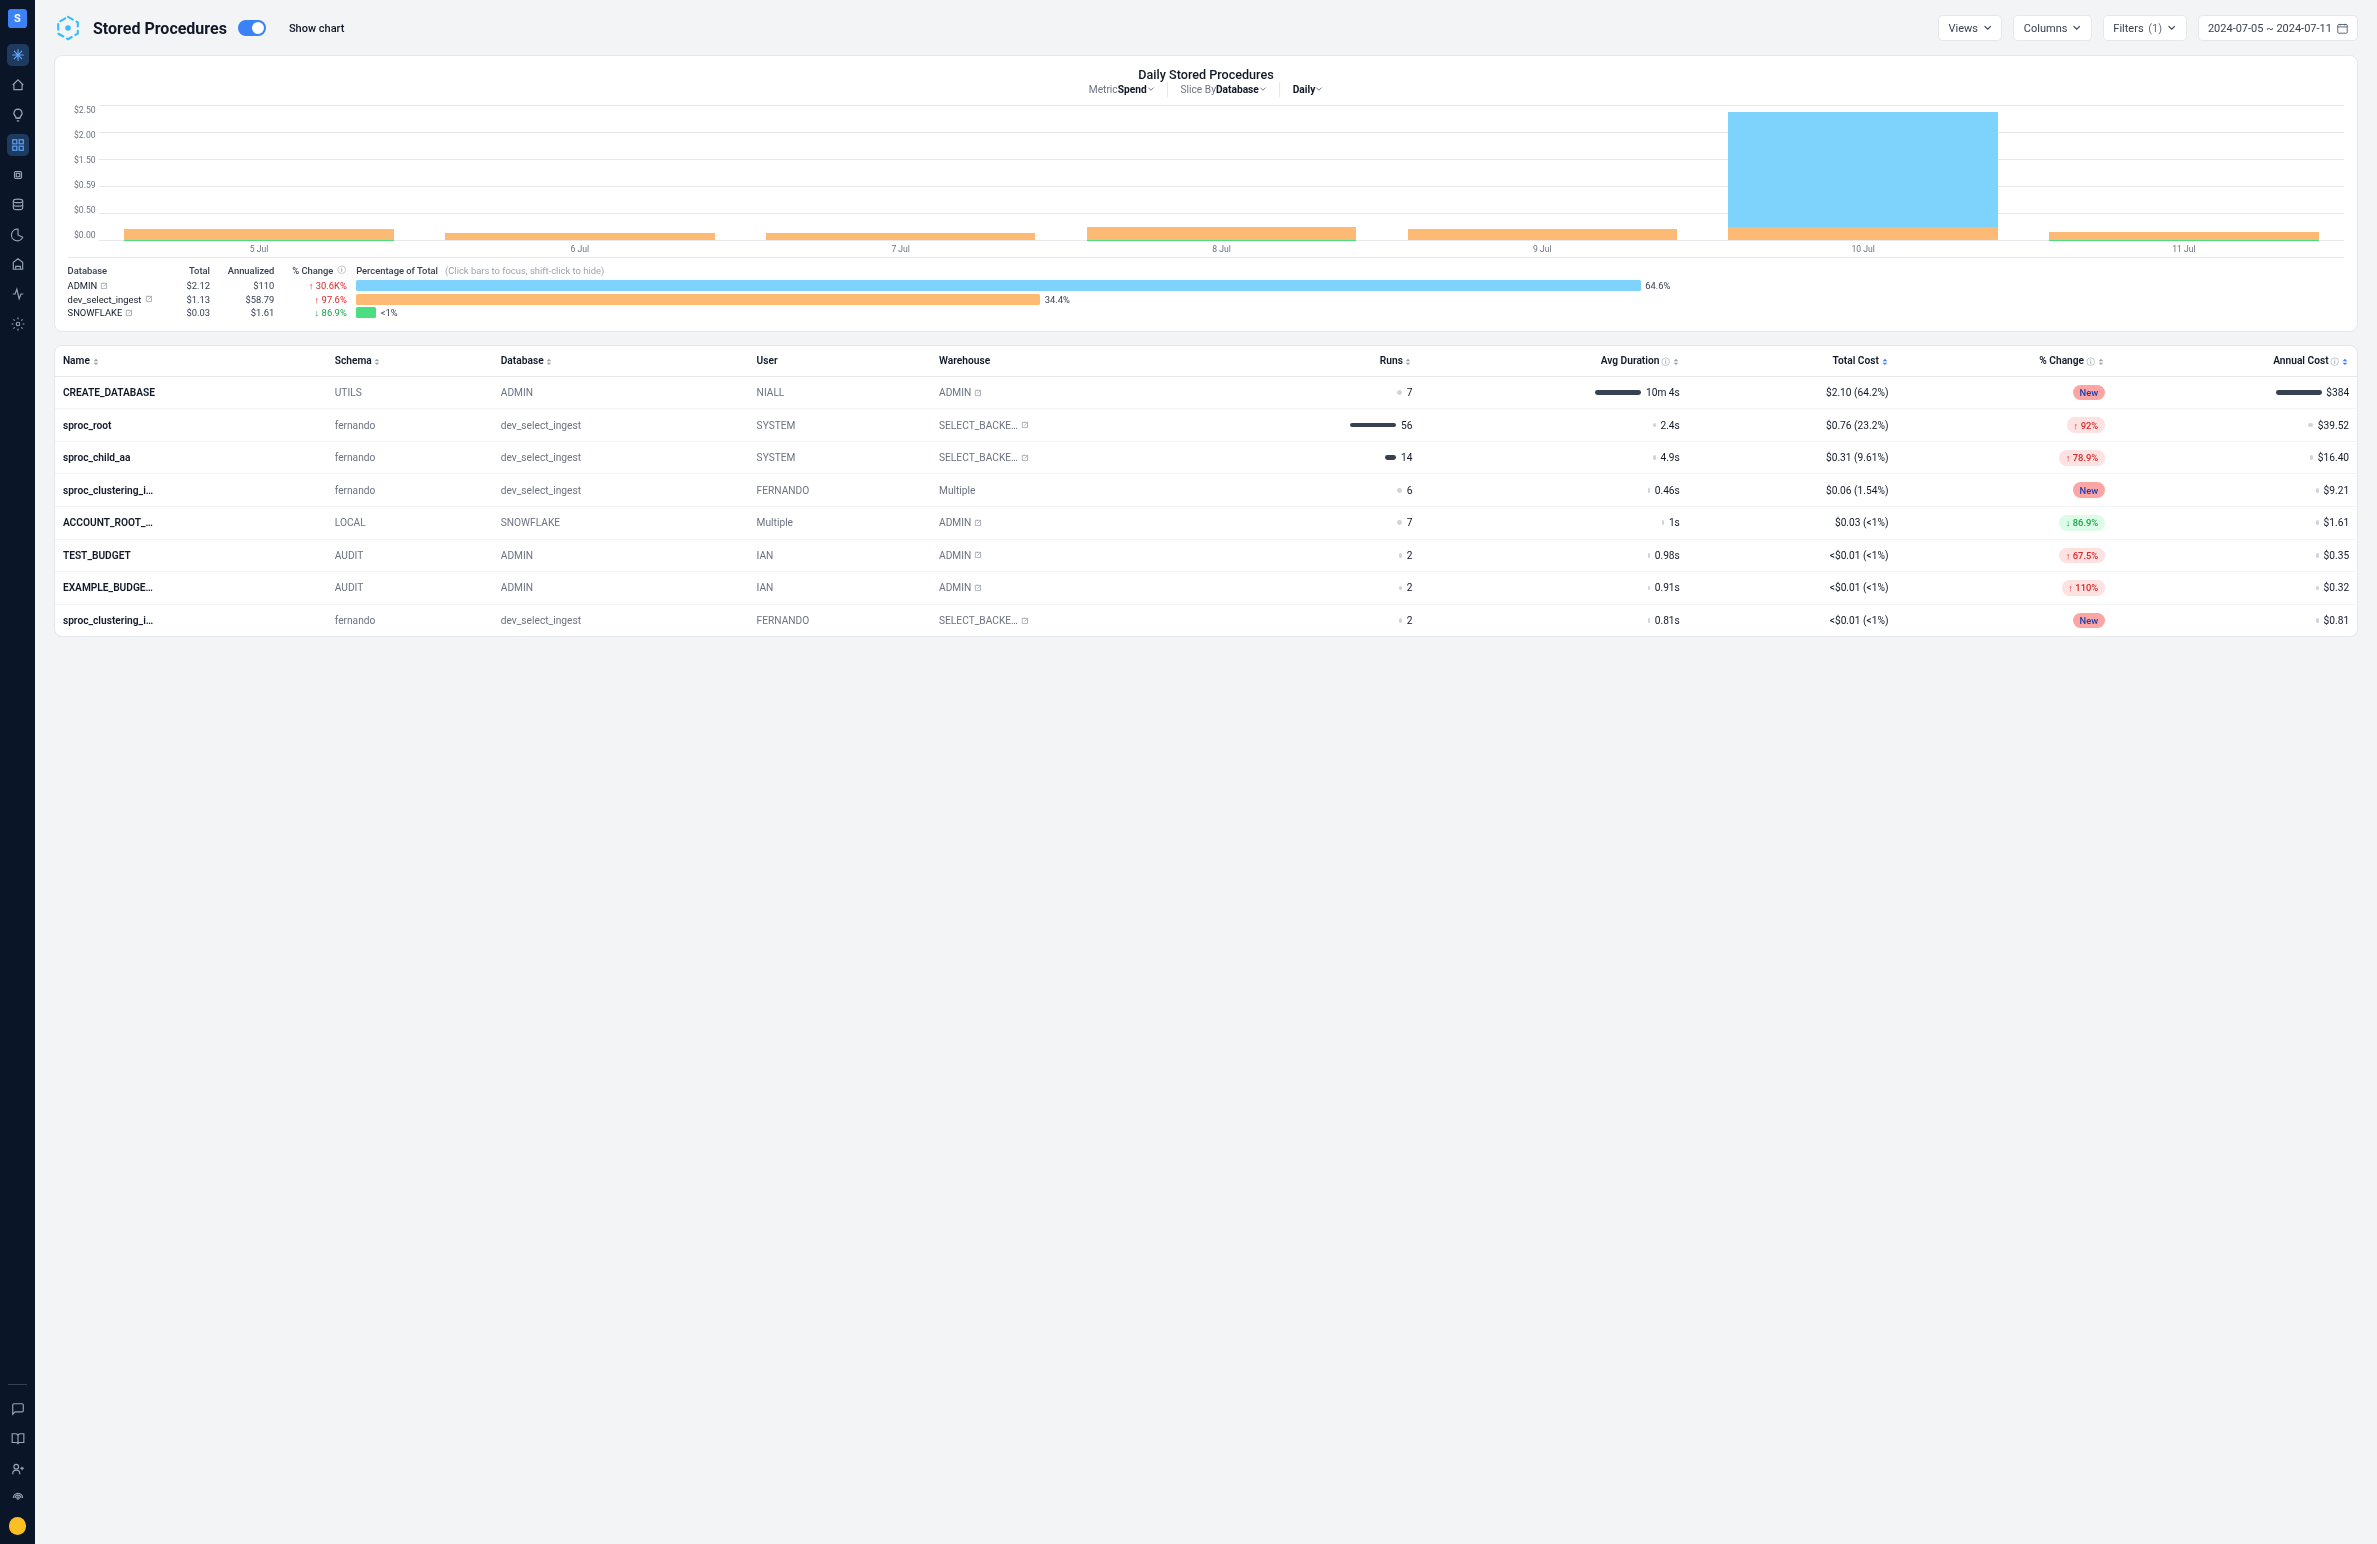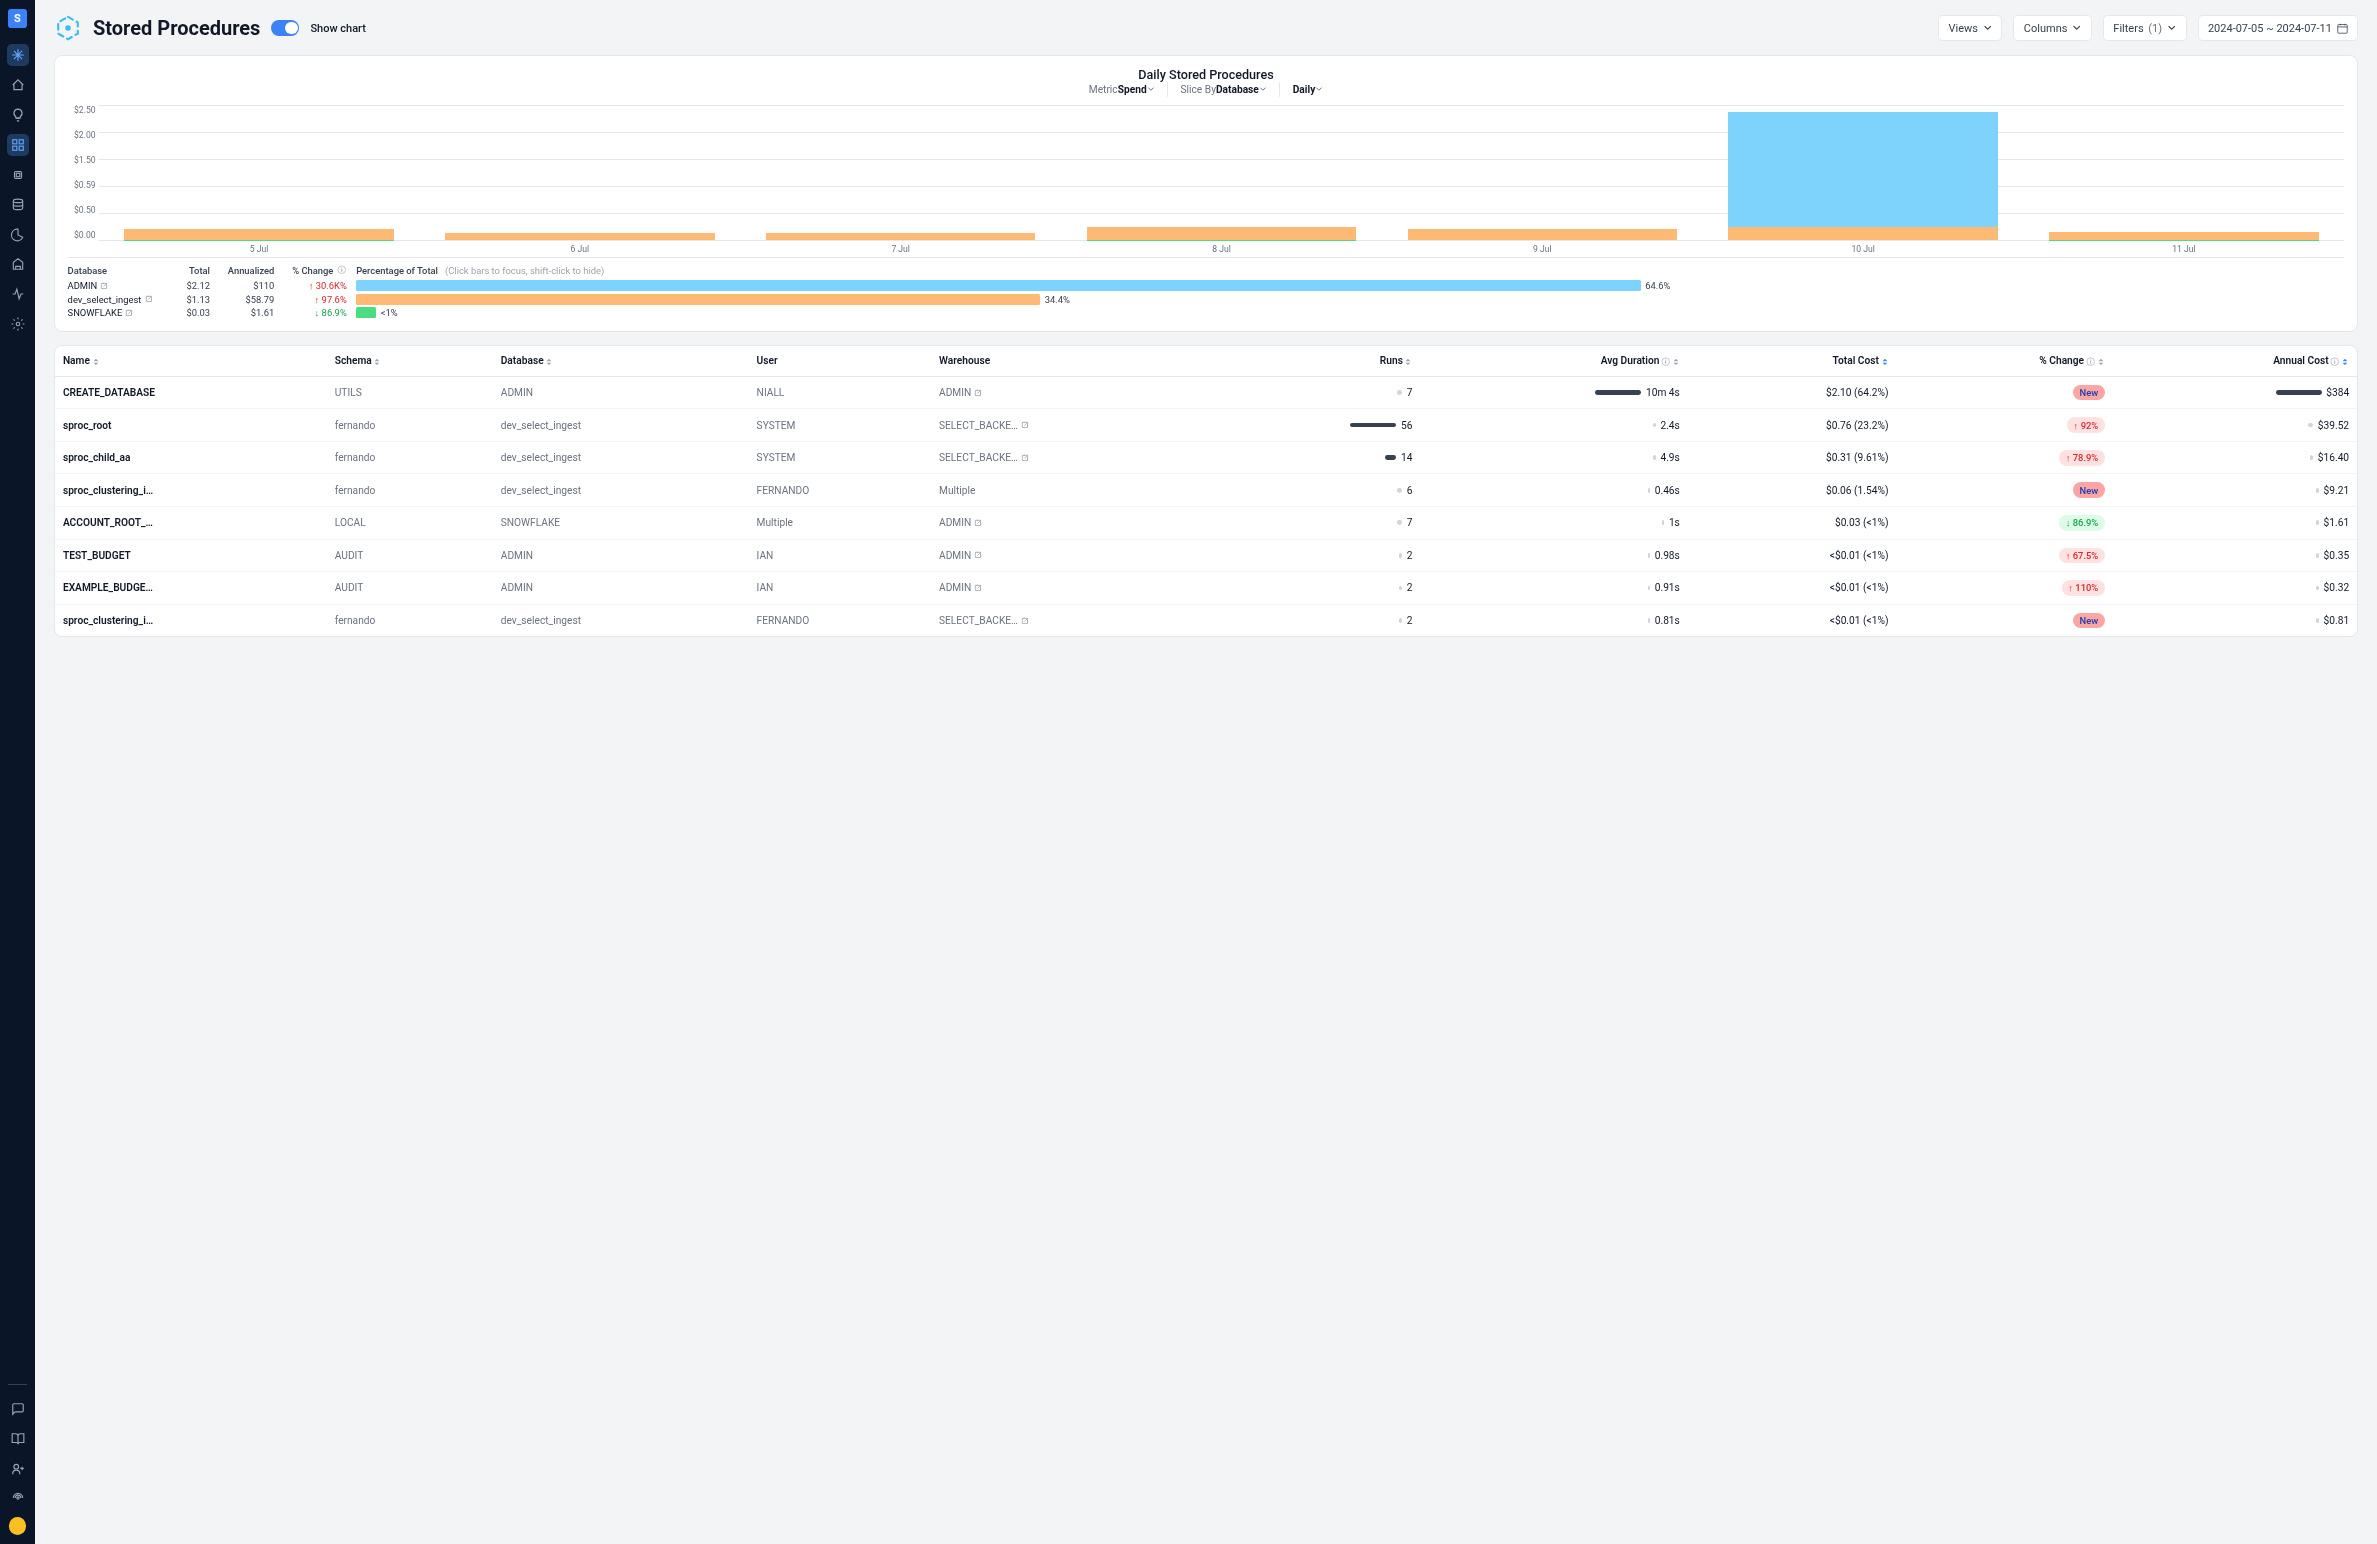--- a/index.html
+++ b/index.html
@@ -14,24 +14,24 @@
 .sb-logo { width: 19px; height: 19px; background: #3b82f6; border-radius: 3.1px; margin-bottom: 7.9px; display: flex; align-items: center; justify-content: center; color: #fff; font-weight: 700; font-size: 11px; }
 .sb-spacer { flex: 1; }
 .sb-divider { width: 19px; height: 0.8px; background: #334155; margin: 4.7px 0; }
 .sb-avatar { width: 17.3px; height: 17.3px; border-radius: 50%; background: #fbbf24; }
 
 
 .main { flex: 1; padding: 14px 19px; overflow: auto; }
 .header { display: flex; align-items: center; gap: 11px; margin-bottom: 12.6px; }
 .header-logo { width: 28px; height: 28px; }
 .header-logo svg { width: 100%; height: 100%; }
-.header h1 { font-size: 20px; font-weight: 700; }
+.header h1 { font-size: 16px; font-weight: 700; }
 .toggle { position: relative; width: 28px; height: 15.7px; background: #3b82f6; border-radius: 7.9px; cursor: pointer; }
 .toggle::after { content: ""; position: absolute; right: 1.6px; top: 1.6px; width: 12.6px; height: 12.6px; background: #fff; border-radius: 50%; }
-.header-label { font-size: 11px; color: #111827; font-weight: 500; }
+.header-label { font-size: 11px; color: #111827; font-weight: 500; margin-left: 12px; }
 .header-spacer { flex: 1; }
 .header-btn { display: flex; align-items: center; gap: 4.7px; background: #fff; border: 0.8px solid #e5e7eb; border-radius: 4.7px; padding: 5.5px 9.4px; font-size: 11px; color: #374151; cursor: pointer; }
 .header-btn .count { color: #6b7280; }
 .header-btn svg { width: 9.4px; height: 9.4px; }
 
 
 .card { background: #fff; border: 0.8px solid #e5e7eb; border-radius: 7.9px; margin-bottom: 12.6px; padding: 11px 12.6px; }
 
 
 .chart-head { display: flex; align-items: center; margin-bottom: 6.3px; flex-direction: column; }

